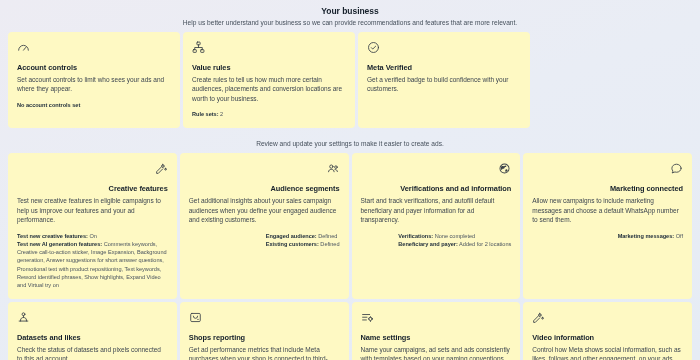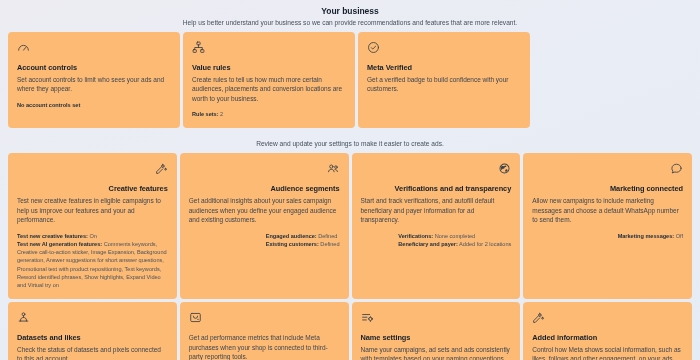--- a/index.html
+++ b/index.html
@@ -44,21 +44,21 @@
     column-gap: 3px;
     margin-bottom: 11px;
   }
   .grid-ads {
     grid-template-columns: repeat(4, 1fr);
     column-gap: 3px;
     row-gap: 3px;
   }
 
   .card {
-    background: #fdba74;
+    background: #fef9c3;
     border-radius: 4px;
     padding: 9px 9px 10px 9px;
     min-height: 70px;
     display: flex;
     flex-direction: column;
   }
   .card.tall { min-height: 124px; align-items: flex-end; }
   .card.mid  { min-height: 80px; }
 
   .card-icon {
@@ -194,21 +194,21 @@
     </div>
 
     <div class="card tall">
       <span class="card-icon">
         <svg viewBox="0 0 24 24" fill="currentColor" stroke="none">
           <path d="M12 2.8a9.2 9.2 0 1 0 0 18.4 9.2 9.2 0 0 0 0-18.4zm0 1.6c4.2 0 7.6 3.4 7.6 7.6s-3.4 7.6-7.6 7.6S4.4 16.2 4.4 12 7.8 4.4 12 4.4z"></path>
           <path d="M7 7.5c1.6-.5 3 .4 4.2.2 1.2-.2 1.8-1.3 3-1.1.9.2 1.5 1 1.1 1.9-.4.9-1.7.8-2.5 1.3-.9.5-.6 1.7-1.5 2.2-.9.5-2 0-2.8.6-.7.5-.6 1.6-1.4 1.9-.9.3-1.7-.6-1.8-1.5-.2-1.9.2-4.4 1.7-5.5z"></path>
           <path d="M15.4 13.2c1 .2 2 .8 2.2 1.8.2 1-.6 1.9-1.4 2.4-.8.5-2 .8-2.6.2-.6-.6-.2-1.6 0-2.4.2-.9.7-2.2 1.8-2z"></path>
         </svg>
       </span>
-      <div class="card-title">Verifications and ad transparency</div>
+      <div class="card-title">Verifications and ad information</div>
       <div class="card-desc">Start and track verifications, and autofill default beneficiary and payer information for ad transparency.</div>
       <div class="card-meta">
         <span class="row"><span class="lbl">Verifications:</span>
           <span>None completed</span></span>
         <span class="row"><span class="lbl">Beneficiary and payer:</span>
           <span>Added for 2 locations</span></span>
       </div>
     </div>
 
     <div class="card tall">
@@ -239,20 +239,21 @@
     </div>
 
     <div class="card mid">
       <span class="card-icon">
         <svg viewBox="0 0 24 24" fill="none" stroke="currentColor" stroke-width="1.6" stroke-linecap="round" stroke-linejoin="round">
           <rect x="3.2" y="4.5" width="17.6" height="15" rx="2"></rect>
           <path d="M8 9.5a4 4 0 0 0 8 0"></path>
           <circle cx="16.6" cy="15.6" r="1.1" fill="currentColor" stroke="none"></circle>
         </svg>
       </span>
+      <div class="card-title">Shops reporting</div>
       <div class="card-desc">Get ad performance metrics that include Meta purchases when your shop is connected to third-party reporting tools.</div>
 
     </div>
 
     <div class="card mid">
       <span class="card-icon">
         <svg viewBox="0 0 24 24" fill="none" stroke="currentColor" stroke-width="1.6" stroke-linecap="round" stroke-linejoin="round">
           <path d="M3 6.5h13M3 11.5h8M3 16.5h7"></path>
           <circle cx="17.5" cy="14.5" r="3.1"></circle>
           <path d="M17.5 10.6v1M17.5 18.4v1M13.6 14.5h1M20.4 14.5h1"></path>
@@ -264,18 +265,18 @@
     </div>
 
     <div class="card mid">
       <span class="card-icon">
         <svg viewBox="0 0 24 24" fill="none" stroke="currentColor" stroke-width="1.6" stroke-linecap="round" stroke-linejoin="round">
           <path d="M14.5 4.2l1 2.3 2.3 1-2.3 1-1 2.3-1-2.3-2.3-1 2.3-1z"></path>
           <path d="M19.5 11.5l.6 1.3 1.3.6-1.3.6-.6 1.3-.6-1.3-1.3-.6 1.3-.6z"></path>
           <path d="M11.3 9.6L3 18v3h3l8.4-8.4"></path>
         </svg>
       </span>
-      <div class="card-title">Added information</div>
+      <div class="card-title">Video information</div>
       <div class="card-desc">Control how Meta shows social information, such as likes, follows and other engagement, on your ads.</div>
     </div>
 
   </div>
 </div>
 
 </body></html>

